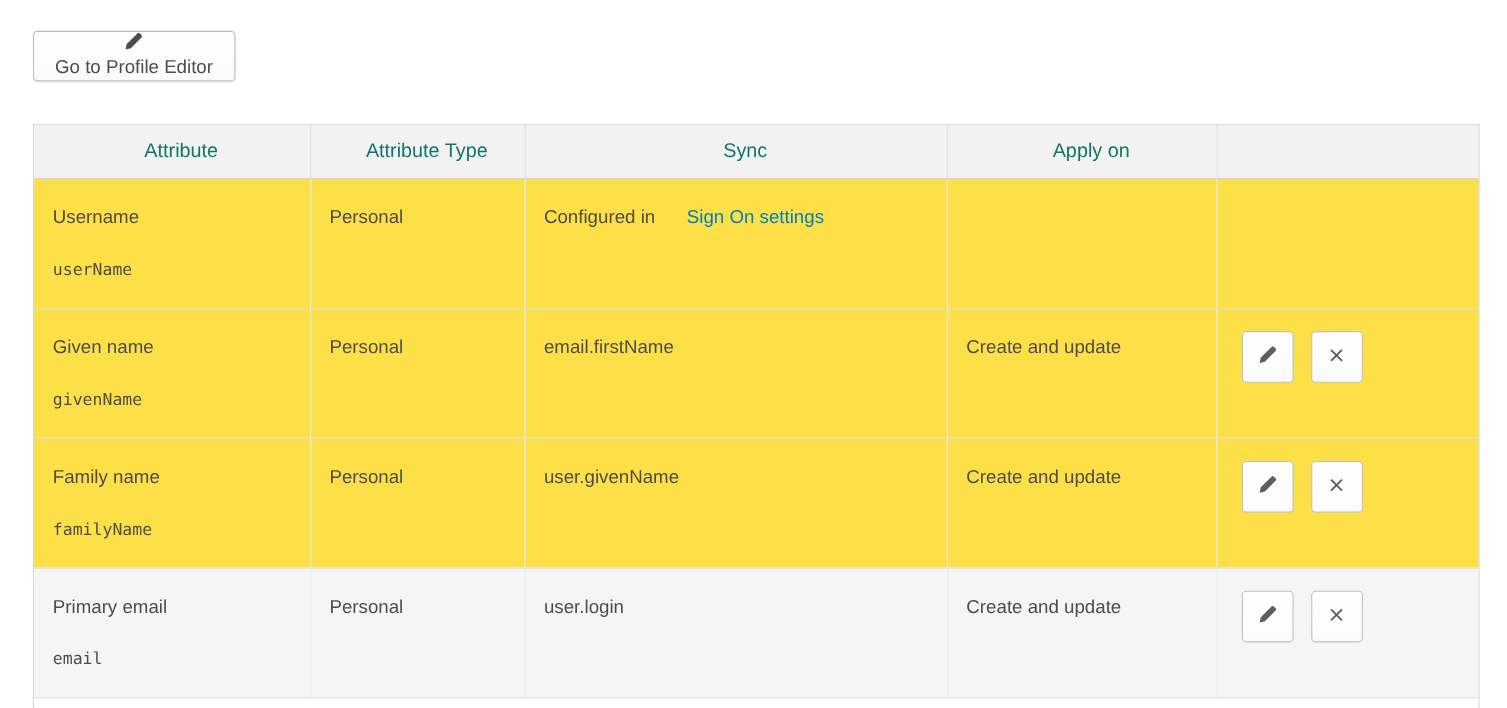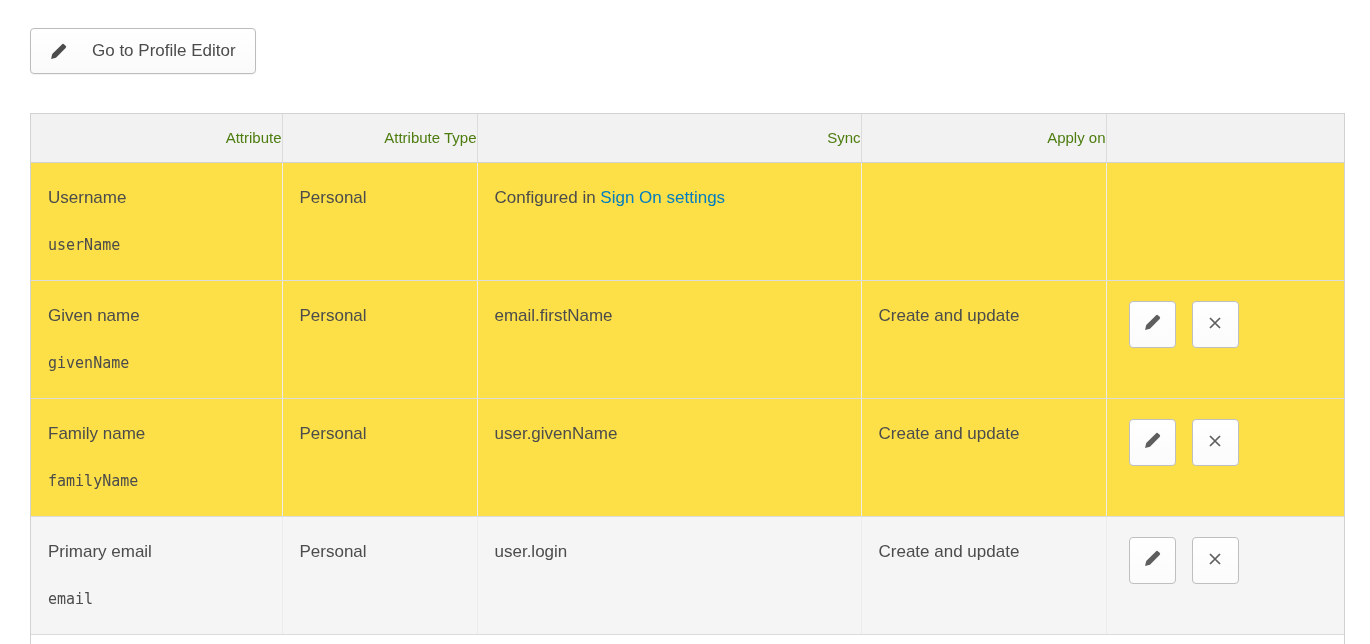--- a/index.html
+++ b/index.html
@@ -15,51 +15,52 @@
   }
   
   .toolbar {
     display: flex;
     gap: 20px;
     margin: 28px 0 0 30px;
   }
   .btn {
     display: inline-flex;
     align-items: center;
-    gap: 25px;
+    gap: 5px;
     height: 46px;
     padding: 0 19px;
     background: linear-gradient(#ffffff, #fafafa);
     border: 1px solid #bcbcbc;
     border-radius: 4px;
     font-family: inherit;
     font-size: 17px;
     color: #4c4c4c;
     cursor: pointer;
     box-shadow: 0 1px 1px rgba(0,0,0,0.05);
+    flex-direction: column;
   }
   .btn svg { display: block; }
   
   .table-wrap {
     margin: 39px 25px 0 30px;
     border: 1px solid #d2d2d2;
     border-bottom: none;
   }
   table {
     width: 100%;
     border-collapse: collapse;
     table-layout: fixed;
   }
   thead th {
     background: #f2f2f2;
     height: 48px;
-    text-align: right;
+    text-align: center;
     font-weight: 400;
-    font-size: 15px;
-    color: #4d7c0f;
+    font-size: 18px;
+    color: #0f766e;
     padding: 0 0 0 17px;
     border-bottom: 1px solid #d2d2d2;
     border-right: 1px solid #dcdcdc;
     white-space: nowrap;
     overflow: hidden;
   }
   thead th:last-child { border-right: none; }
   tbody td {
     vertical-align: top;
     padding: 24px 10px 24px 17px;
@@ -75,20 +76,21 @@
     font-family: "DejaVu Sans Mono", "Liberation Mono", monospace;
     font-size: 15px;
     margin-top: 25px;
     color: #4c4c4c;
   }
   tr.row-highlight td { background: #f5f5f5; }
   a.link {
     color: #007dc1;
     text-decoration: none;
     cursor: pointer;
+    margin-left: 24px;
   }
   td.actions-cell { padding: 20px 0 20px 22px; }
   .actions { display: flex; gap: 16px; }
   .icon-btn {
     width: 47px;
     height: 47px;
     border: 1px solid #bfbfbf;
     border-radius: 4px;
     background: linear-gradient(#ffffff, #fbfbfb);
     display: inline-flex;

